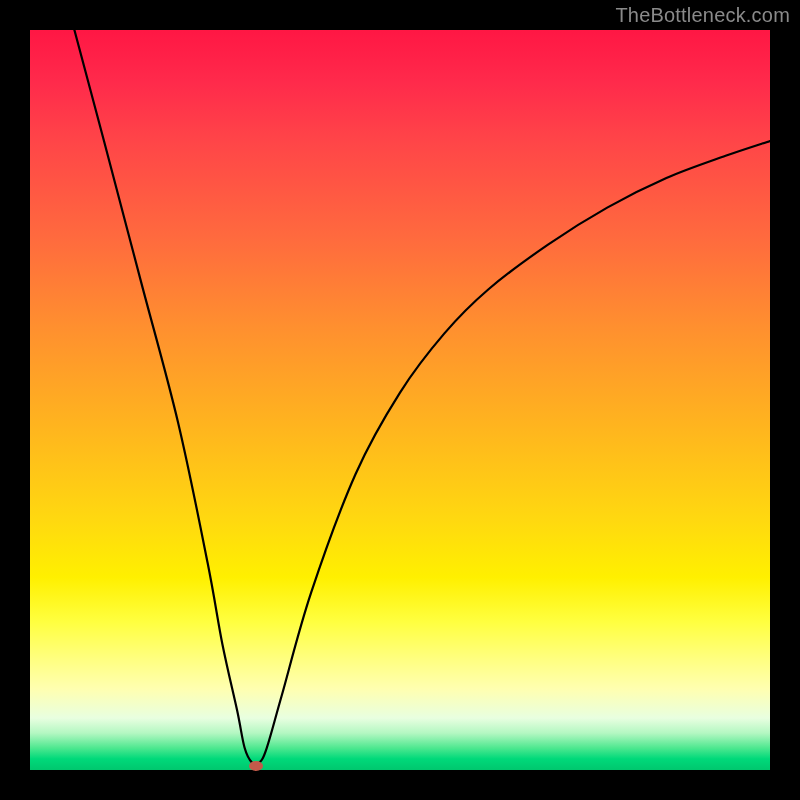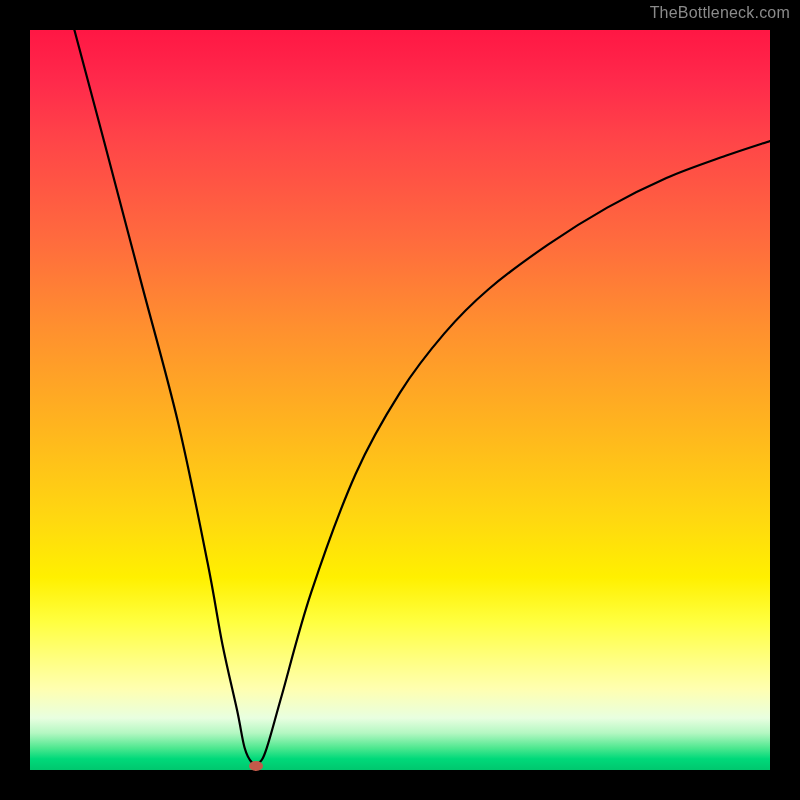--- a/index.html
+++ b/index.html
@@ -41,21 +41,21 @@
       #4fe890 97%,
       #00d97a 98.5%,
       #00c76e 100%
     );
   }
   .watermark {
     position: absolute;
     top: 4px;
     right: 10px;
     color: #8a8a8a;
-    font-size: 16px;
+    font-size: 20px;
     letter-spacing: 0.2px;
     user-select: none;
   }
   svg.curve {
     position: absolute;
     left: 0;
     top: 0;
     width: 740px;
     height: 740px;
   }

